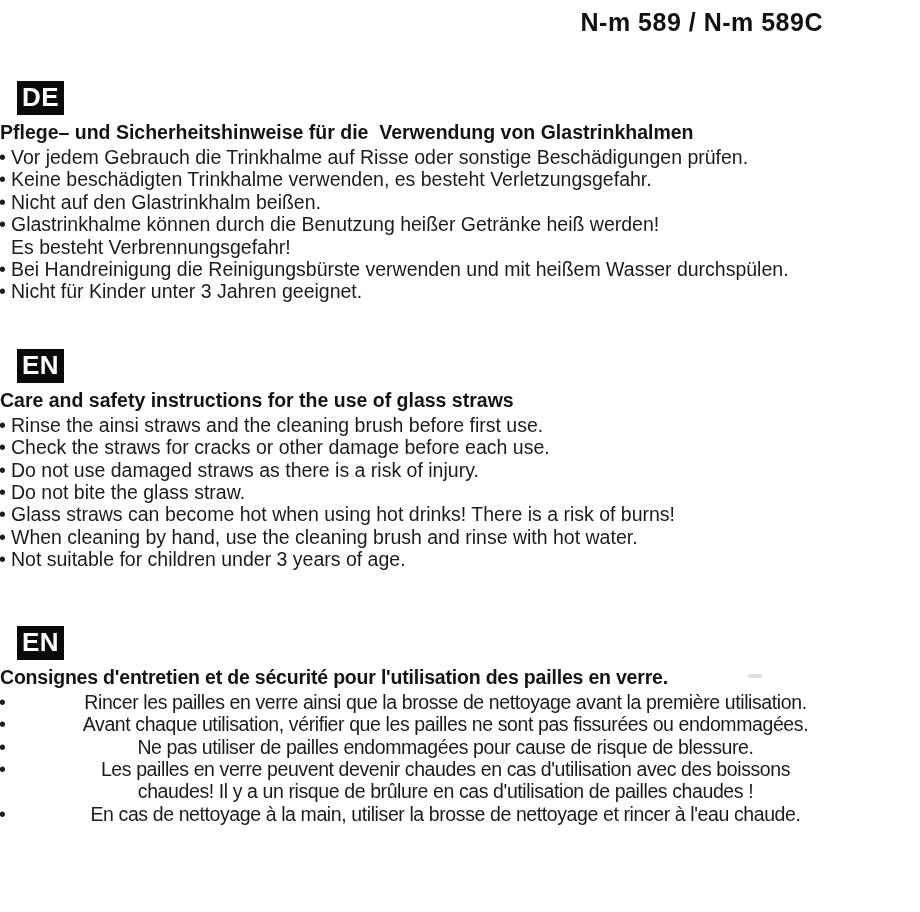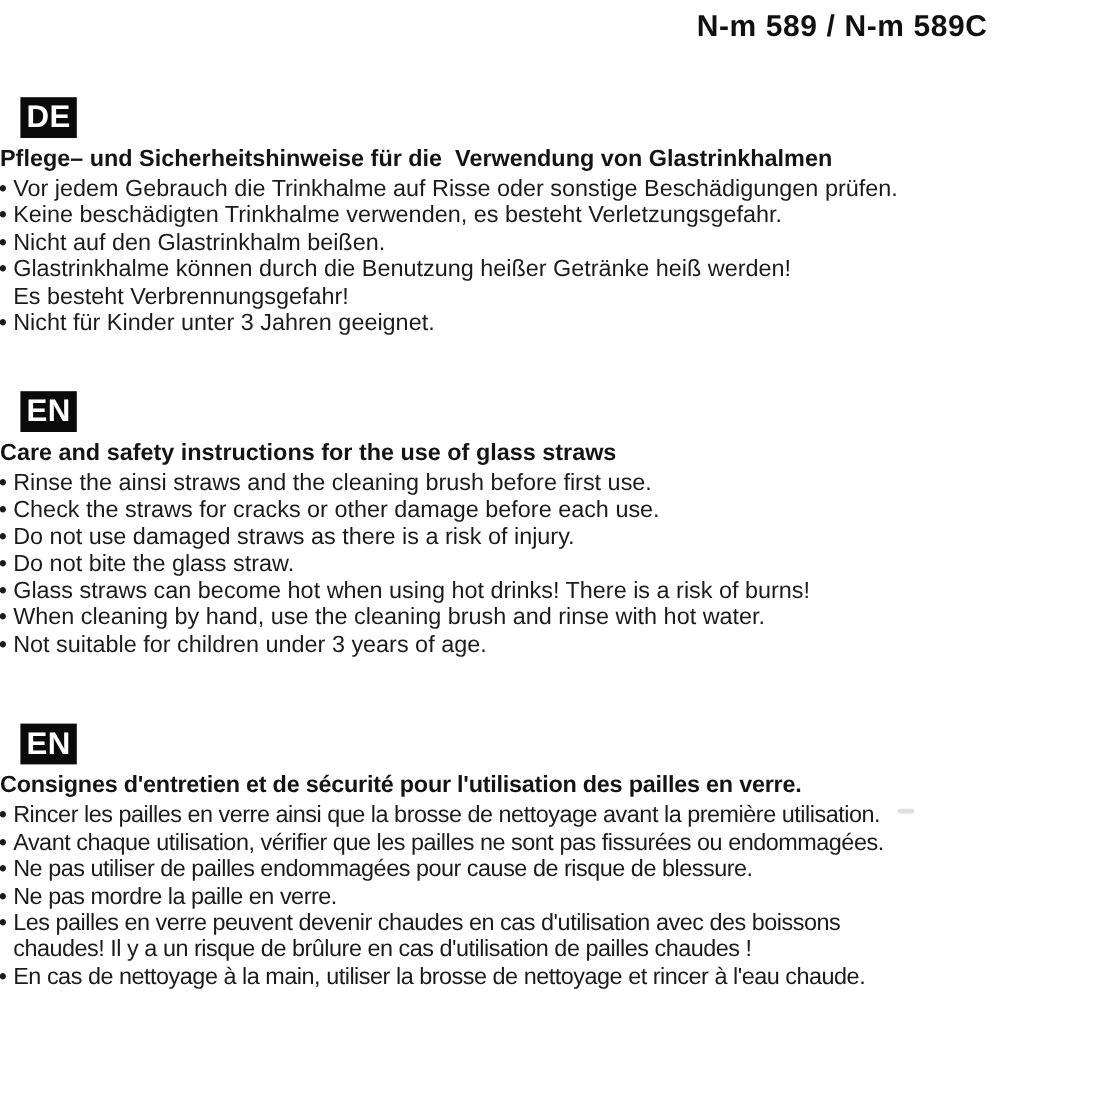--- a/index.html
+++ b/index.html
@@ -52,21 +52,21 @@
     font-size: 19.5px;
     line-height: 22.4px;
     white-space: nowrap;
   }
   .line.b::before {
     content: "\2022";
     position: absolute;
     left: -1px;
     top: 0;
   }
-  .s3 .line { letter-spacing: -0.4px; }
+  .s3 .line { letter-spacing: -0.4px; text-align: center; }
   .s3 .heading { letter-spacing: -0.2px; }
   .artifact {
     position: absolute;
     left: 748px;
     top: 674px;
     width: 14px;
     height: 4px;
     background: #c9c9c9;
     border-radius: 2px;
     opacity: 0.6;
@@ -81,20 +81,21 @@
 
   <section class="lang-section s1">
     <div class="badge">DE</div>
     <h2 class="heading">Pflege– und Sicherheitshinweise für die  Verwendung von Glastrinkhalmen</h2>
     <div class="lines">
       <div class="line b">Vor jedem Gebrauch die Trinkhalme auf Risse oder sonstige Beschädigungen prüfen.</div>
       <div class="line b">Keine beschädigten Trinkhalme verwenden, es besteht Verletzungsgefahr.</div>
       <div class="line b">Nicht auf den Glastrinkhalm beißen.</div>
       <div class="line b">Glastrinkhalme können durch die Benutzung heißer Getränke heiß werden!</div>
       <div class="line">Es besteht Verbrennungsgefahr!</div>
+      <div class="line b">Bei Handreinigung die Reinigungsbürste verwenden und mit heißem Wasser durchspülen.</div>
       <div class="line b">Nicht für Kinder unter 3 Jahren geeignet.</div>
     </div>
   </section>
 
   <section class="lang-section s2">
     <div class="badge">EN</div>
     <h2 class="heading">Care and safety instructions for the use of glass straws</h2>
     <div class="lines">
       <div class="line b">Rinse the ainsi straws and the cleaning brush before first use.</div>
       <div class="line b">Check the straws for cracks or other damage before each use.</div>
@@ -106,21 +107,20 @@
     </div>
   </section>
 
   <section class="lang-section s3">
     <div class="badge">EN</div>
     <h2 class="heading">Consignes d'entretien et de sécurité pour l'utilisation des pailles en verre.</h2>
     <div class="lines">
       <div class="line b">Rincer les pailles en verre ainsi que la brosse de nettoyage avant la première utilisation.</div>
       <div class="line b">Avant chaque utilisation, vérifier que les pailles ne sont pas fissurées ou endommagées.</div>
       <div class="line b">Ne pas utiliser de pailles endommagées pour cause de risque de blessure.</div>
-      <div class="line b">Ne pas mordre la paille en verre.</div>
       <div class="line b">Les pailles en verre peuvent devenir chaudes en cas d'utilisation avec des boissons</div>
       <div class="line">chaudes! Il y a un risque de brûlure en cas d'utilisation de pailles chaudes !</div>
       <div class="line b">En cas de nettoyage à la main, utiliser la brosse de nettoyage et rincer à l'eau chaude.</div>
     </div>
   </section>
 
   <div class="artifact"></div>
 
 </div>
 

